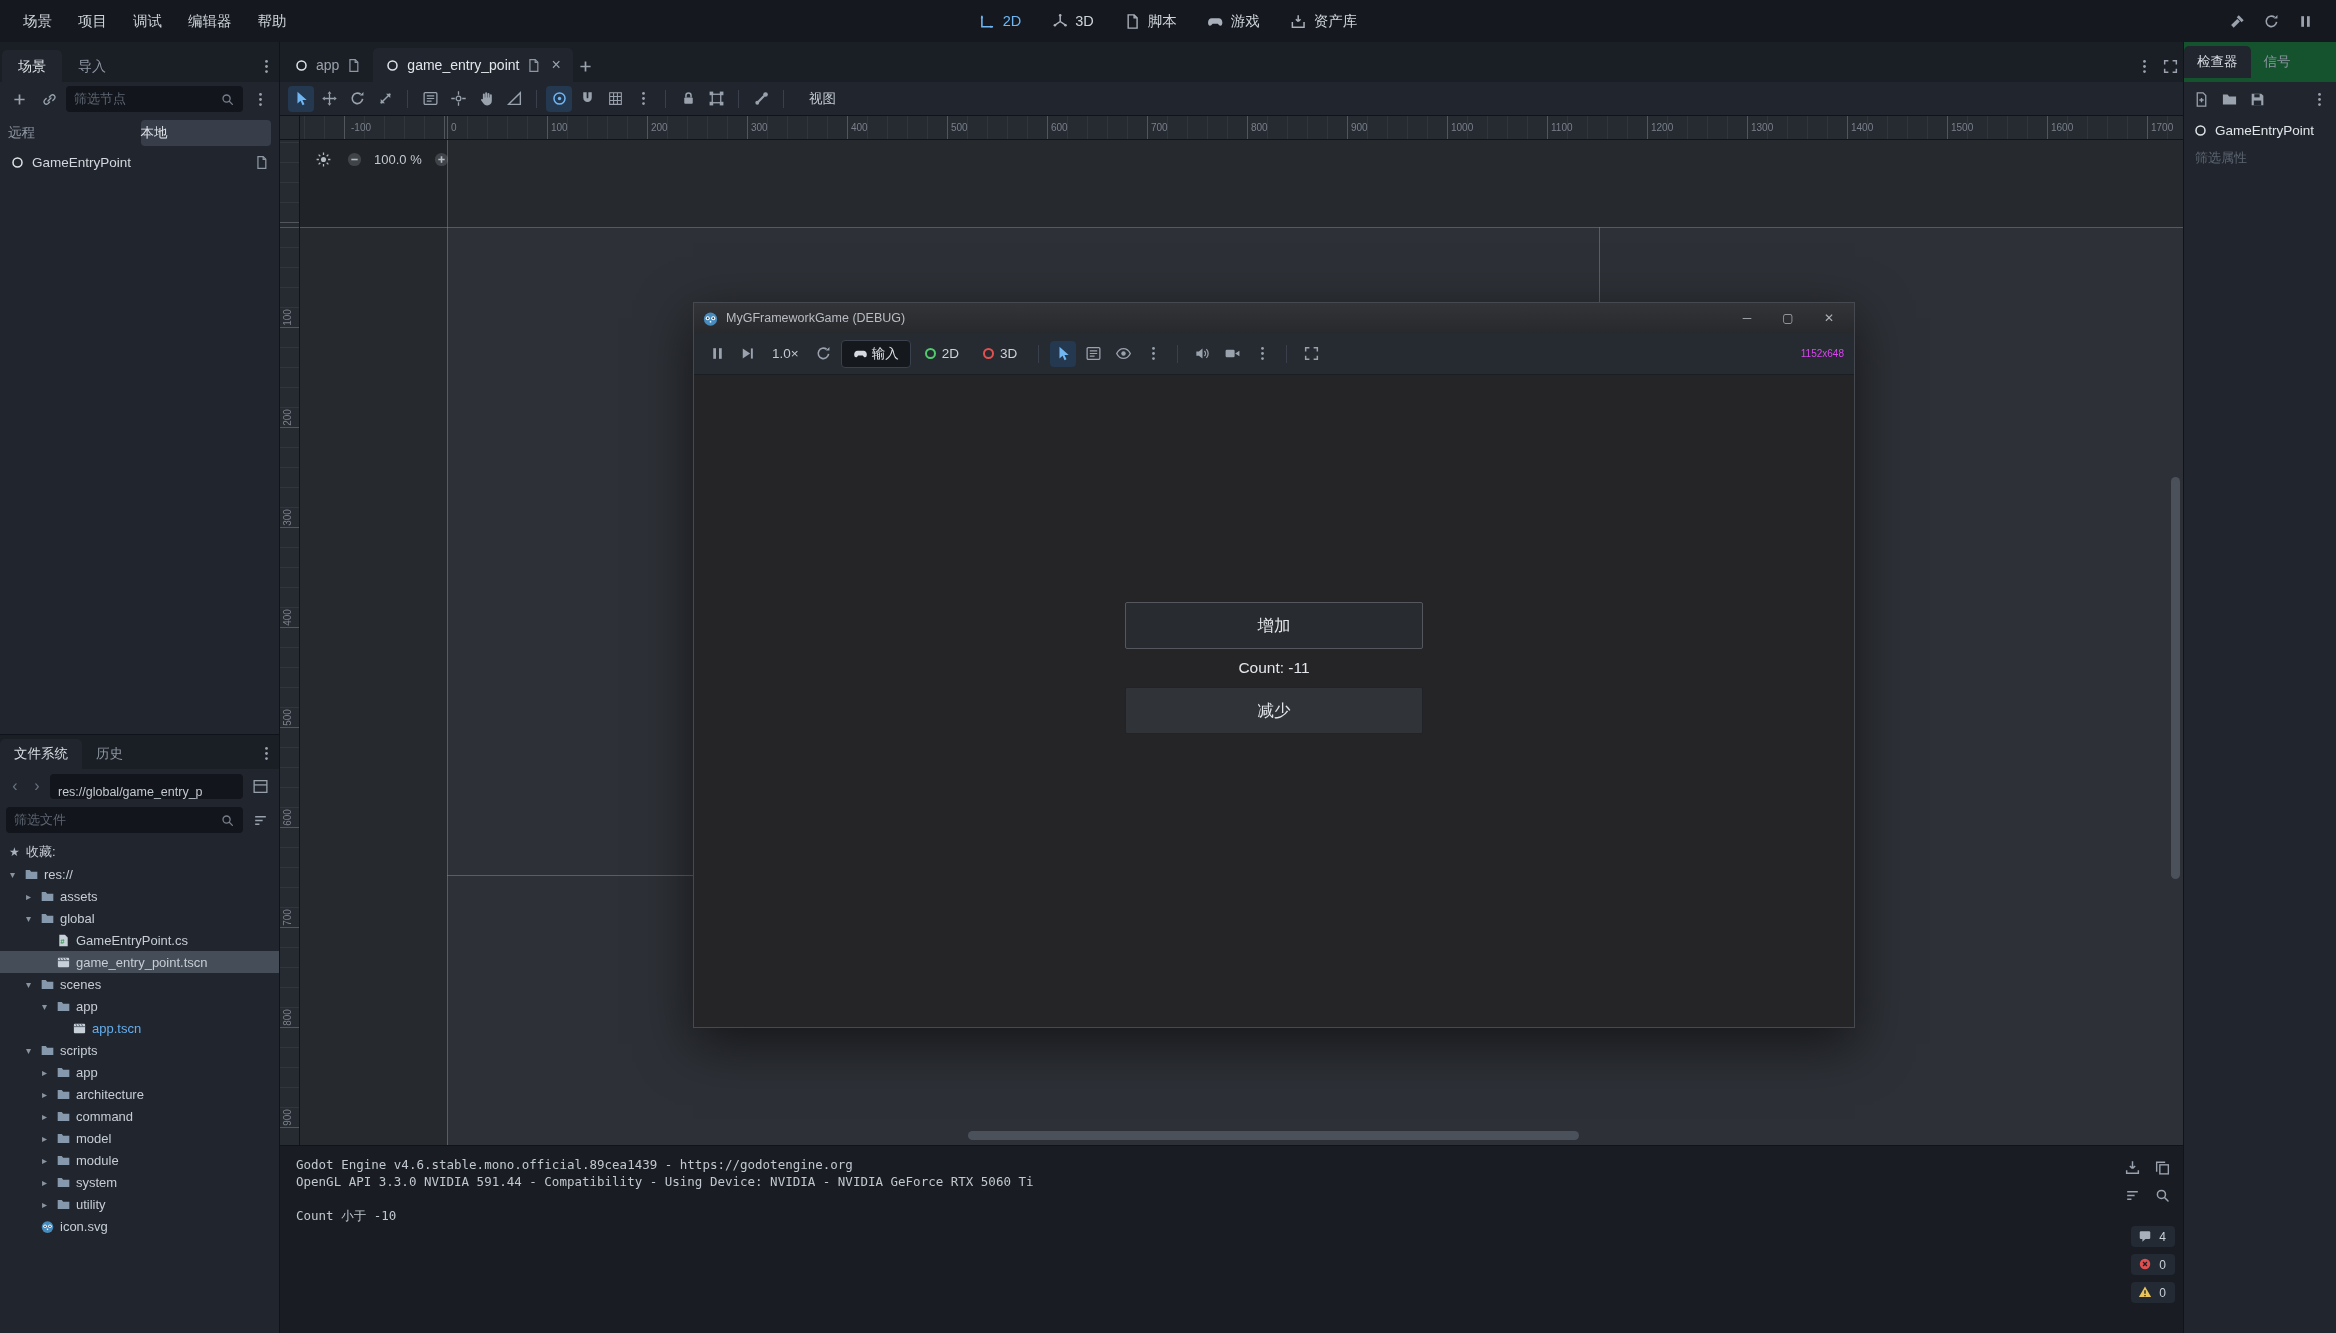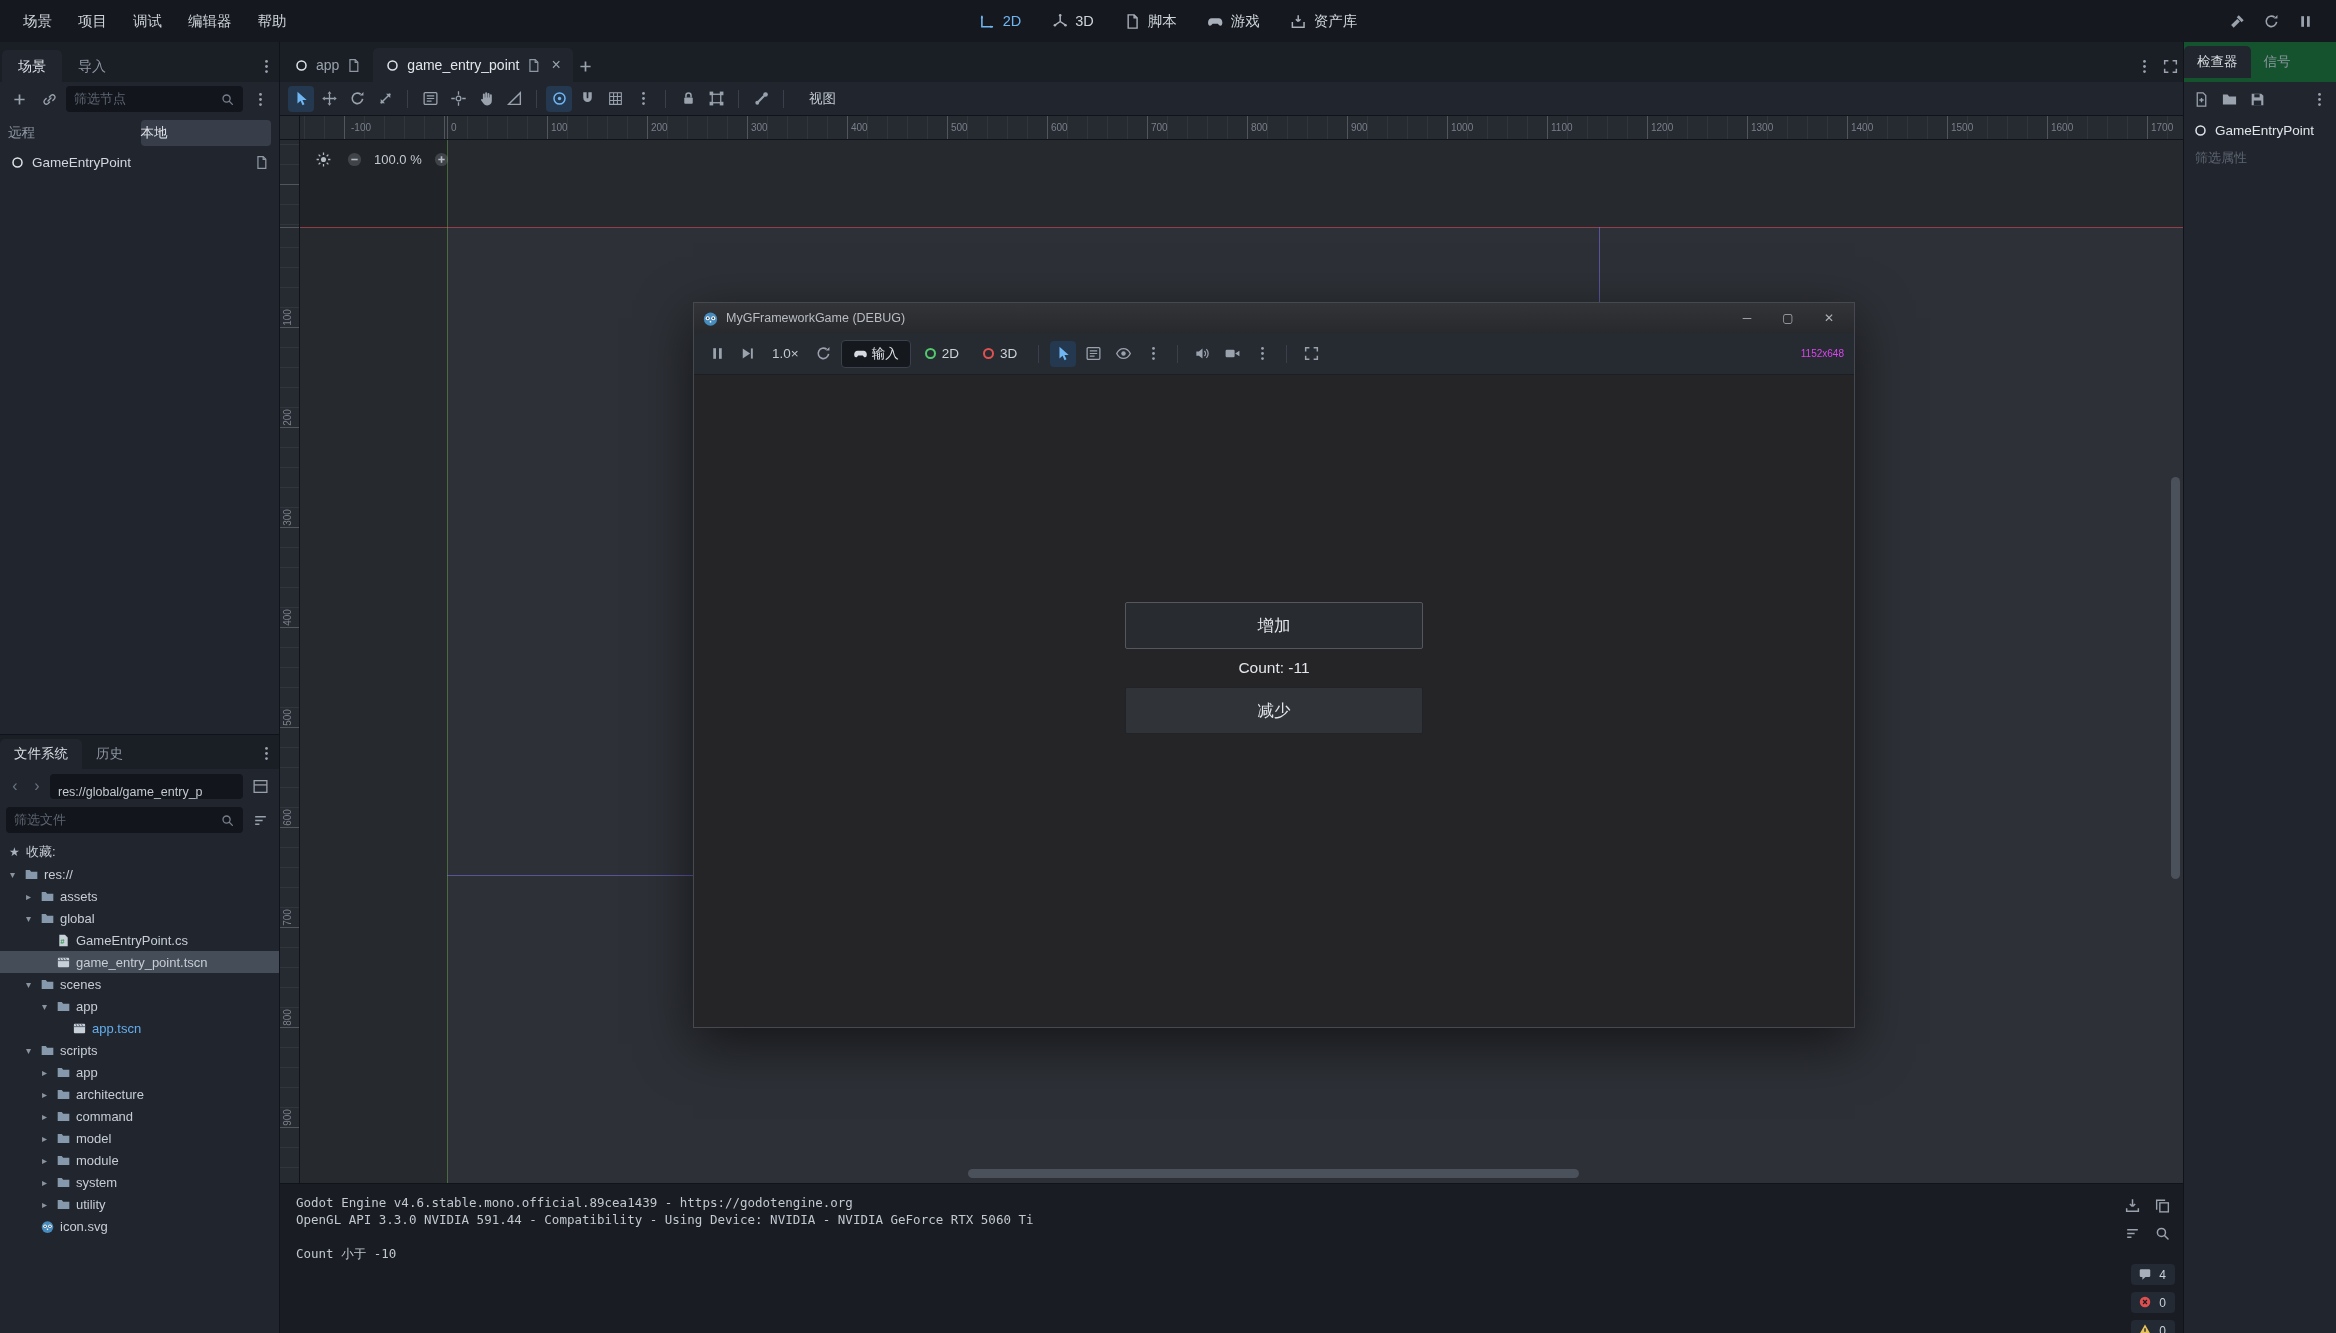--- a/index.html
+++ b/index.html
@@ -120,21 +120,21 @@
 .ring.green{border-color:#53ca6e}
 .ring.red{border-color:#e05252}
 .gw-res{margin-left:auto;font-size:10px;color:#d946ef}
 .gw-content{flex:1;background:#252528;position:relative}
 .gw-stack{position:absolute;left:50%;top:227px;transform:translateX(-50%);width:298px;display:flex;flex-direction:column;gap:8px}
 .gbtn{height:47px;background:#303338;border:1px solid #202327;color:#e3e6ea;font-size:16.5px;font-family:inherit;border-radius:2px}
 .gbtn.focus{background:#282b2f;border-color:#54585e}
 .gcount{text-align:center;font-size:15.5px;color:#e3e6ea;line-height:22px}
 
 
-.bottom-panel{height:150px;background:#191d23;border-top:1px solid #10131a;position:relative;flex:none}
+.bottom-panel{height:188px;background:#191d23;border-top:1px solid #10131a;position:relative;flex:none}
 .outlines{padding:10px 70px 0 16px;font-family:"DejaVu Sans Mono","Liberation Mono",monospace}
 .oline{font-size:12.5px;line-height:17px;color:#c2c8d0;white-space:pre}
 .outside{position:absolute;top:8px;right:8px;display:flex;flex-direction:column;align-items:flex-end;gap:2px}
 .outrow{display:flex;gap:4px}
 .badges{display:flex;flex-direction:column;gap:7px;margin-top:16px;align-items:flex-end}
 .badge{display:flex;align-items:center;gap:6px;background:#242a33;border-radius:4px;padding:3px 9px 3px 7px}
 .badge svg{width:14px;height:14px}
 .bcount{font-size:12px;color:#cbd1d9}
 
 

